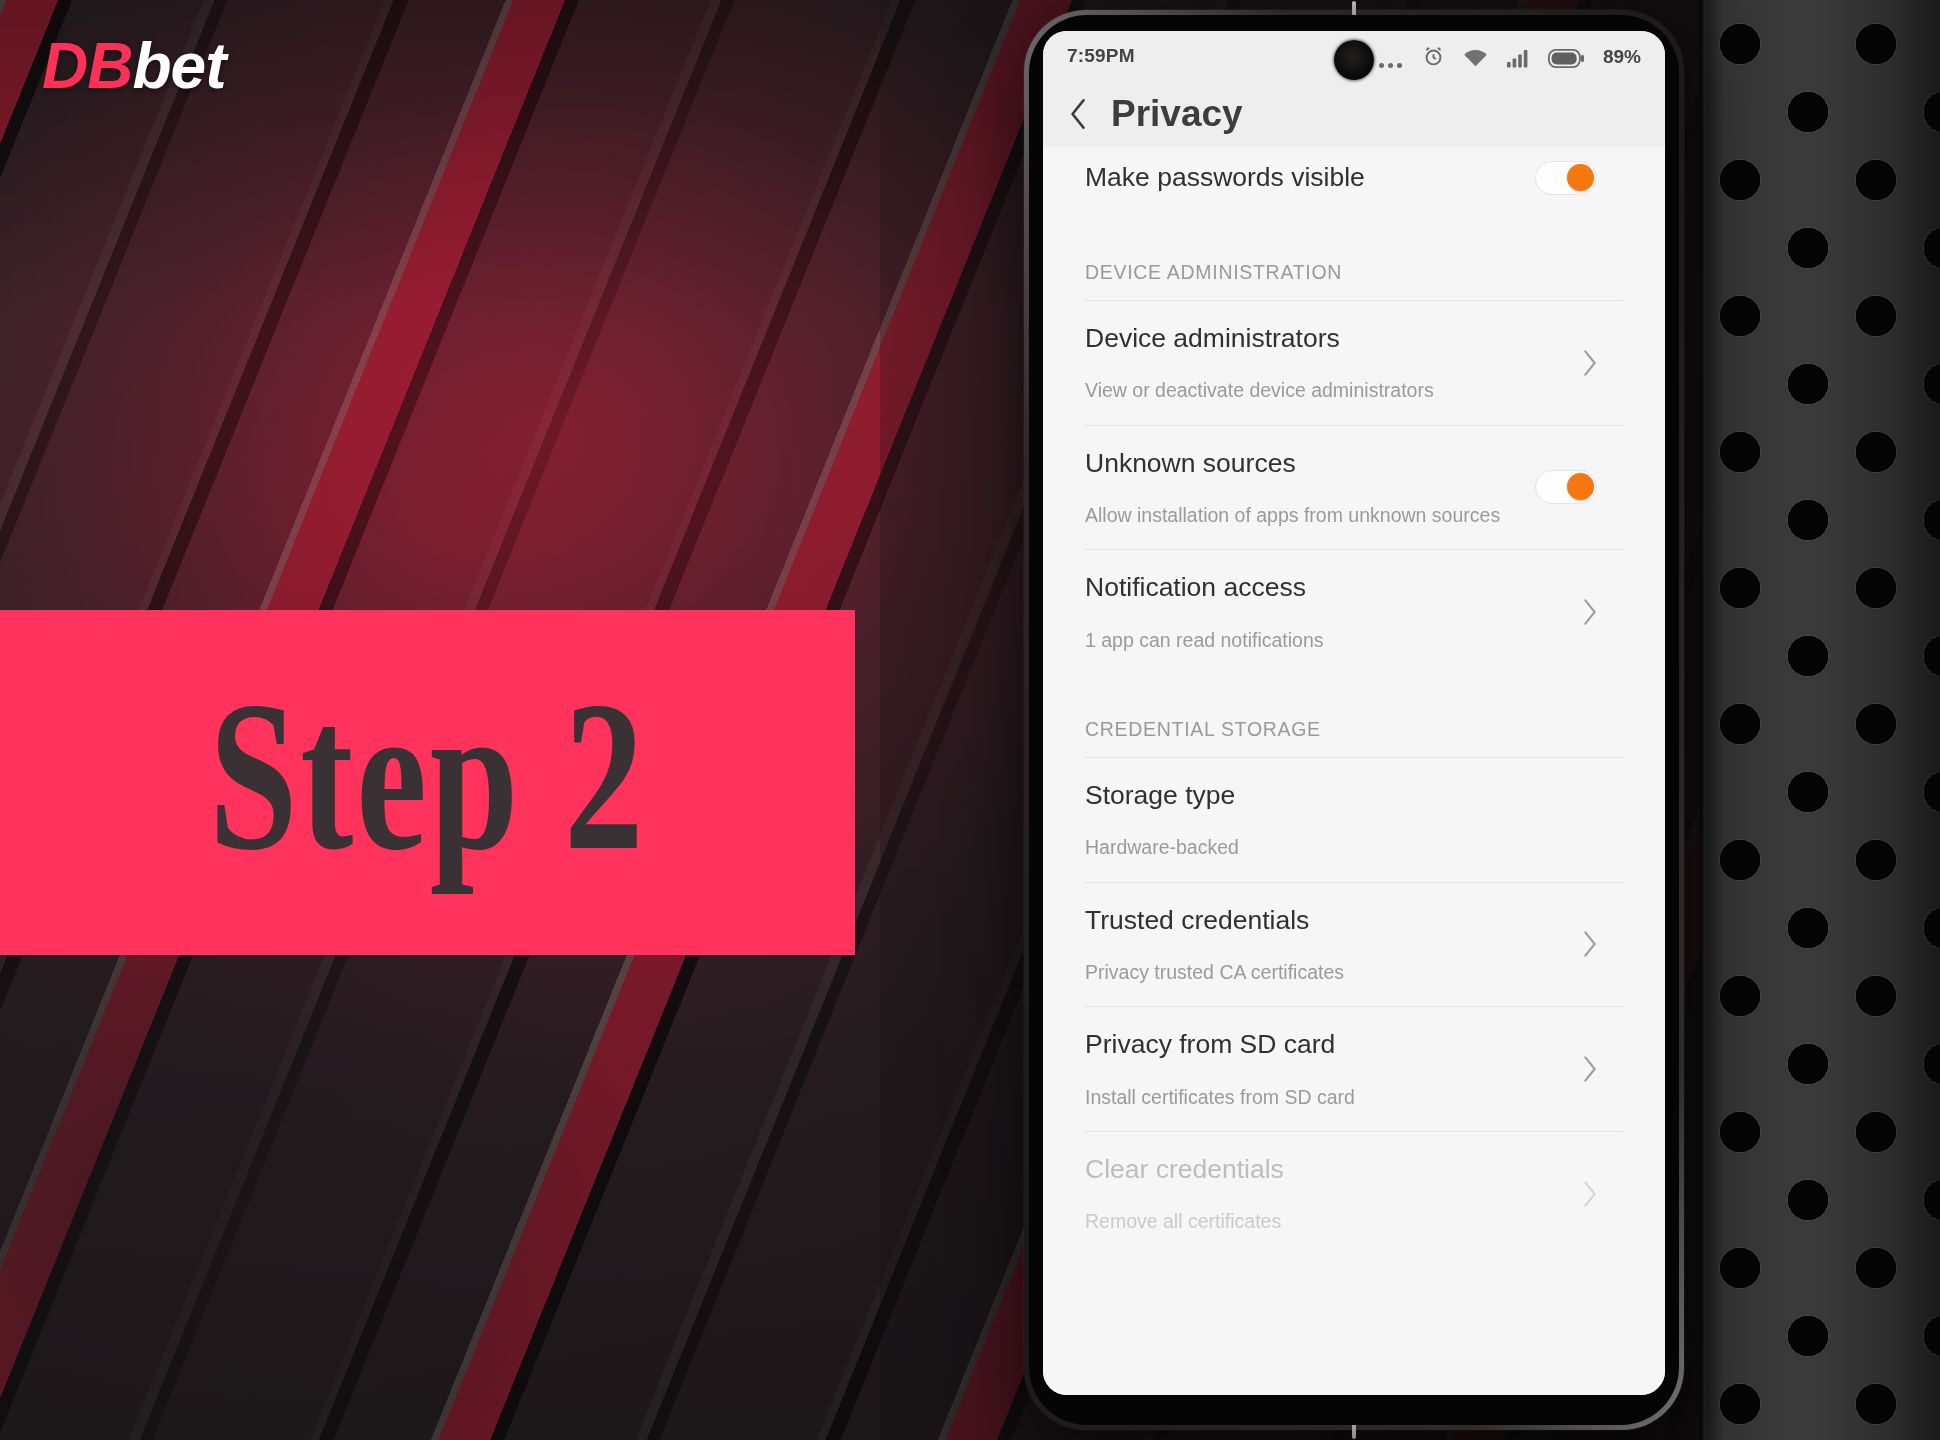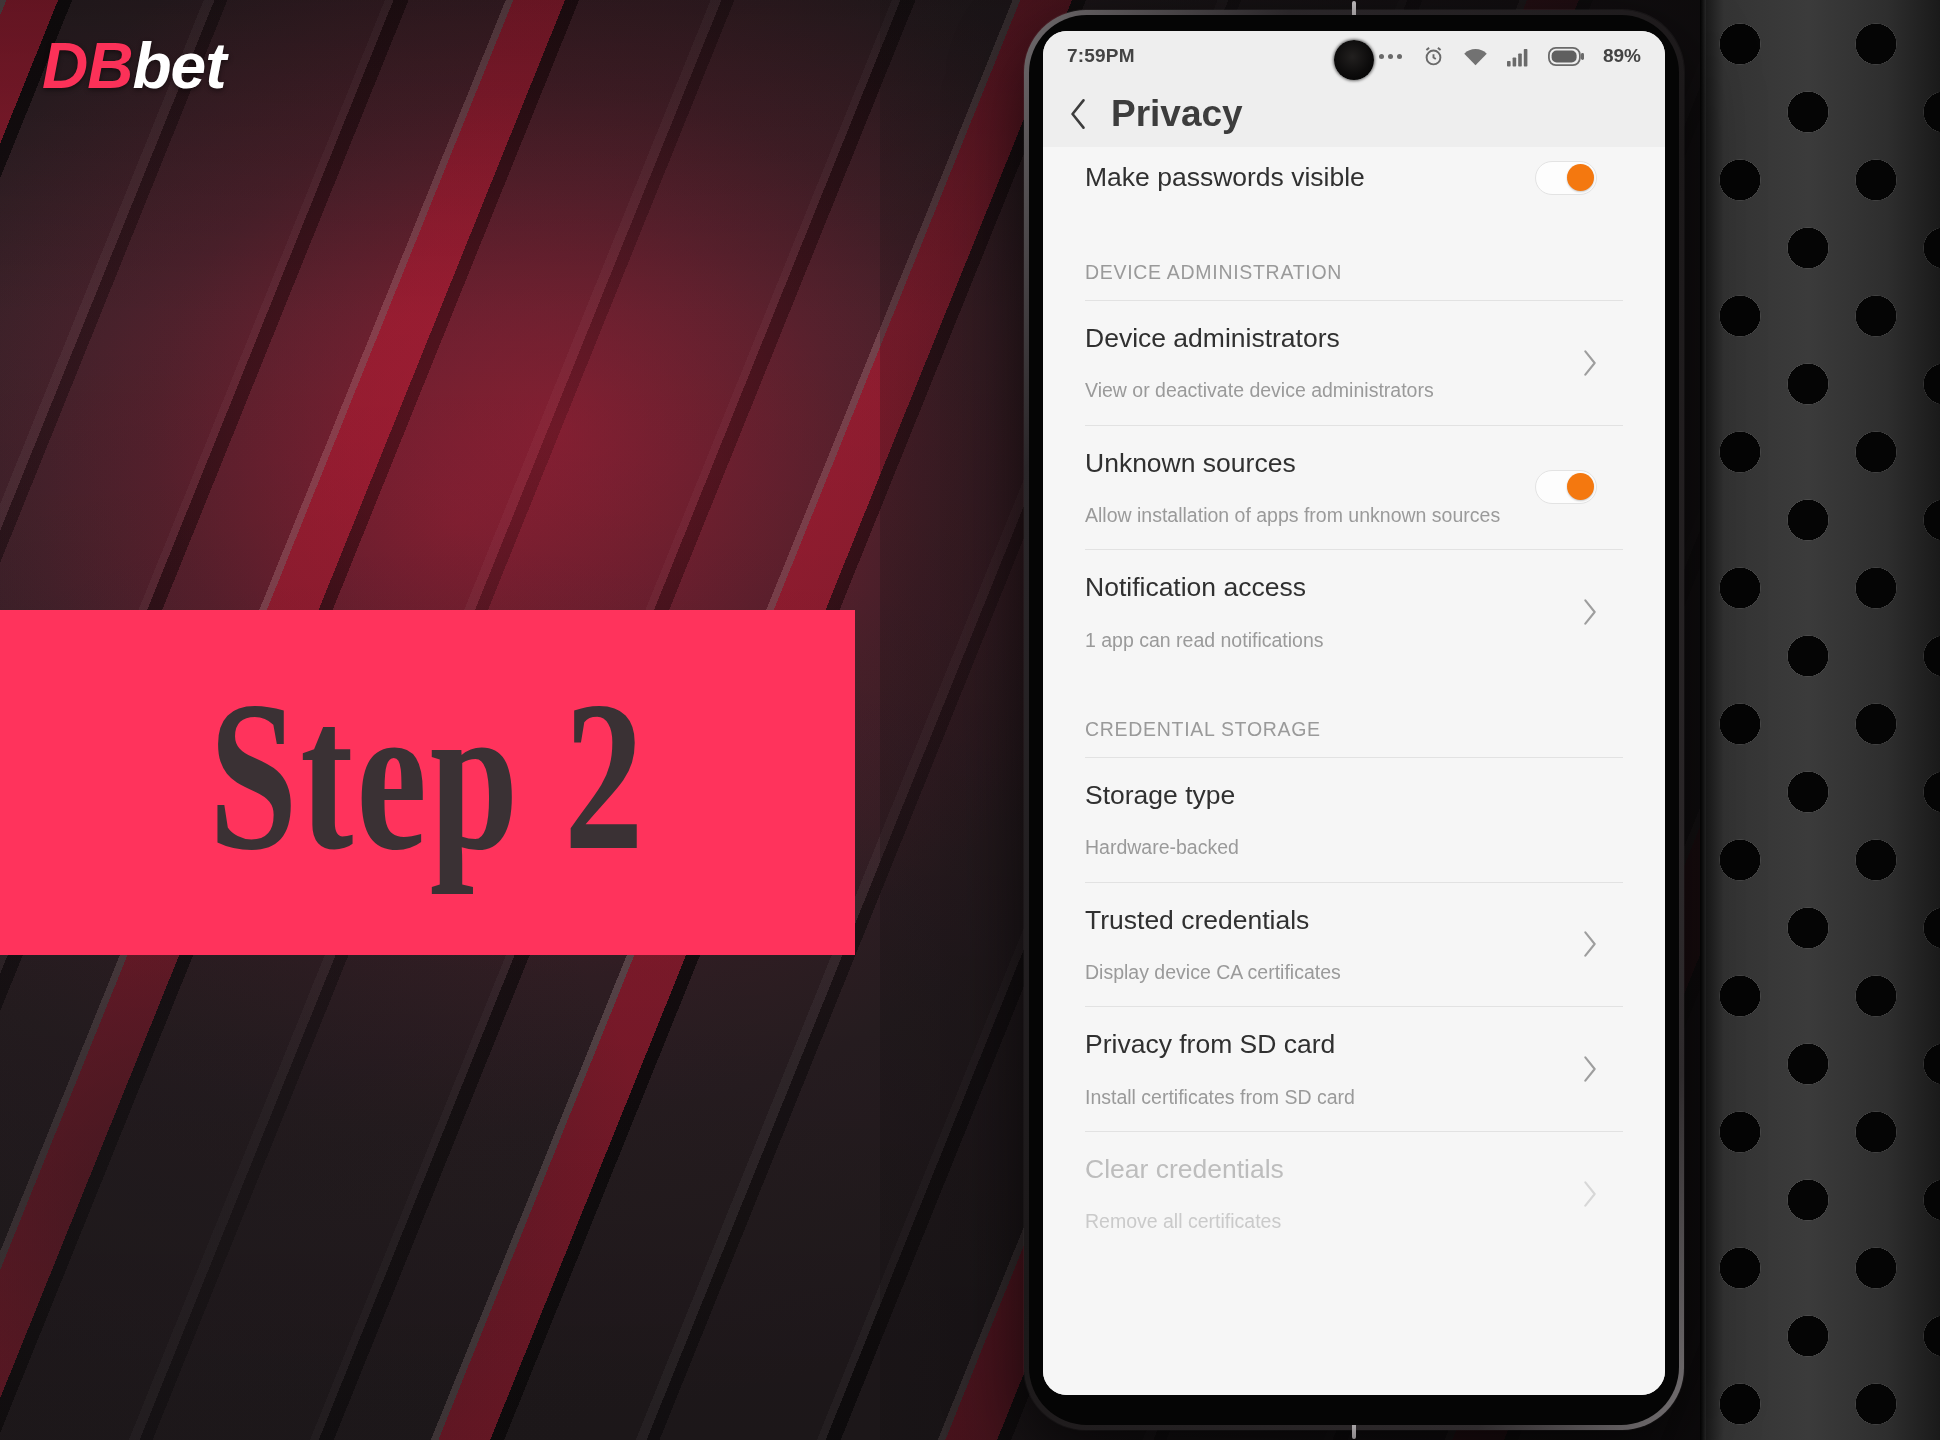--- a/index.html
+++ b/index.html
@@ -148,21 +148,21 @@
 
   
   .statusbar {
     height:50px; flex:0 0 50px;
     display:flex; align-items:center;
     padding:0 24px;
     background:#EEEEEE;
     position:relative;
   }
   .sb-time { font-size:19px; font-weight:bold; color:#444; letter-spacing:0.2px; }
-  .sb-right { margin-left:auto; display:flex; align-items:center; gap:18px; }
+  .sb-right { margin-left:auto; display:flex; align-items:flex-end; gap:18px; }
   .sb-icon { display:block; }
   .sb-pct { font-size:19px; font-weight:bold; color:#444; margin-left:1px; }
   .punch {
     position:absolute; left:50%; margin-left:-20px; top:9px;
     width:40px; height:40px; border-radius:50%;
     background:radial-gradient(circle at 46% 42%, #22201f 0%, #0d0c0c 55%, #000 100%);
     box-shadow:0 0 3px 1px rgba(0,0,0,0.55);
   }
   .sb-dots { display:flex; gap:4px; align-items:center; margin-right:2px; }
   .sb-dots span { width:5px; height:5px; border-radius:50%; background:#6a6a6a; }
@@ -328,21 +328,21 @@
             <div class="row">
               <div class="texts">
                 <div class="row-title">Storage type</div>
                 <div class="row-sub">Hardware-backed</div>
               </div>
             </div>
             <div class="divider"></div>
             <div class="row">
               <div class="texts">
                 <div class="row-title">Trusted credentials</div>
-                <div class="row-sub">Display device CA certificates</div>
+                <div class="row-sub">Privacy trusted CA certificates</div>
               </div>
               <svg class="chev" viewBox="0 0 12 22" fill="none" stroke="#9e9e9e" stroke-width="1.8" stroke-linecap="round" stroke-linejoin="round">
                 <path d="M2 1l8 10-8 10"></path>
               </svg>
             </div>
             <div class="divider"></div>
             <div class="row">
               <div class="texts">
                 <div class="row-title">Privacy from SD card</div>
                 <div class="row-sub">Install certificates from SD card</div>

